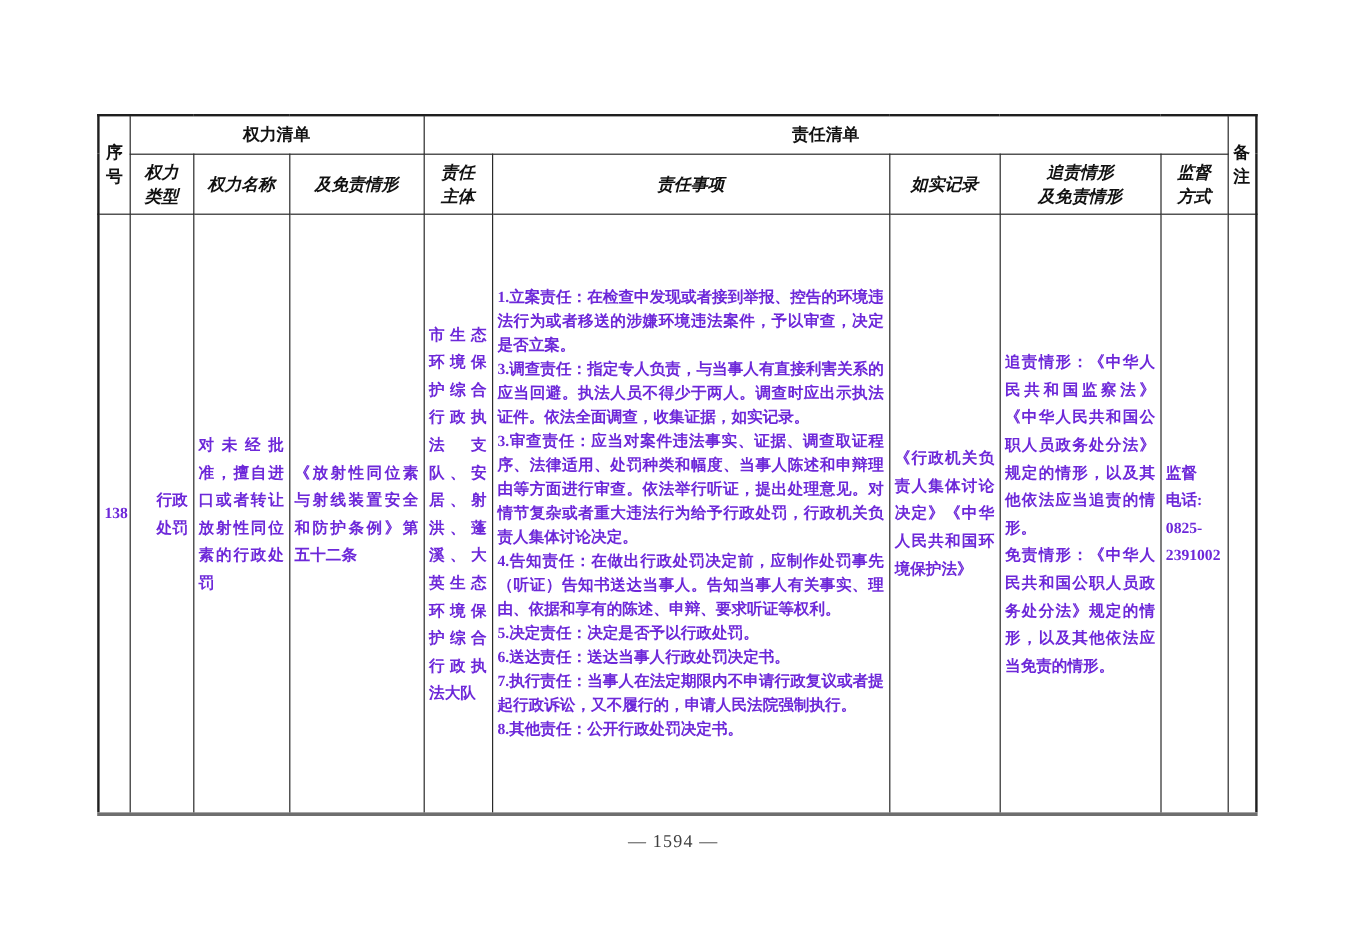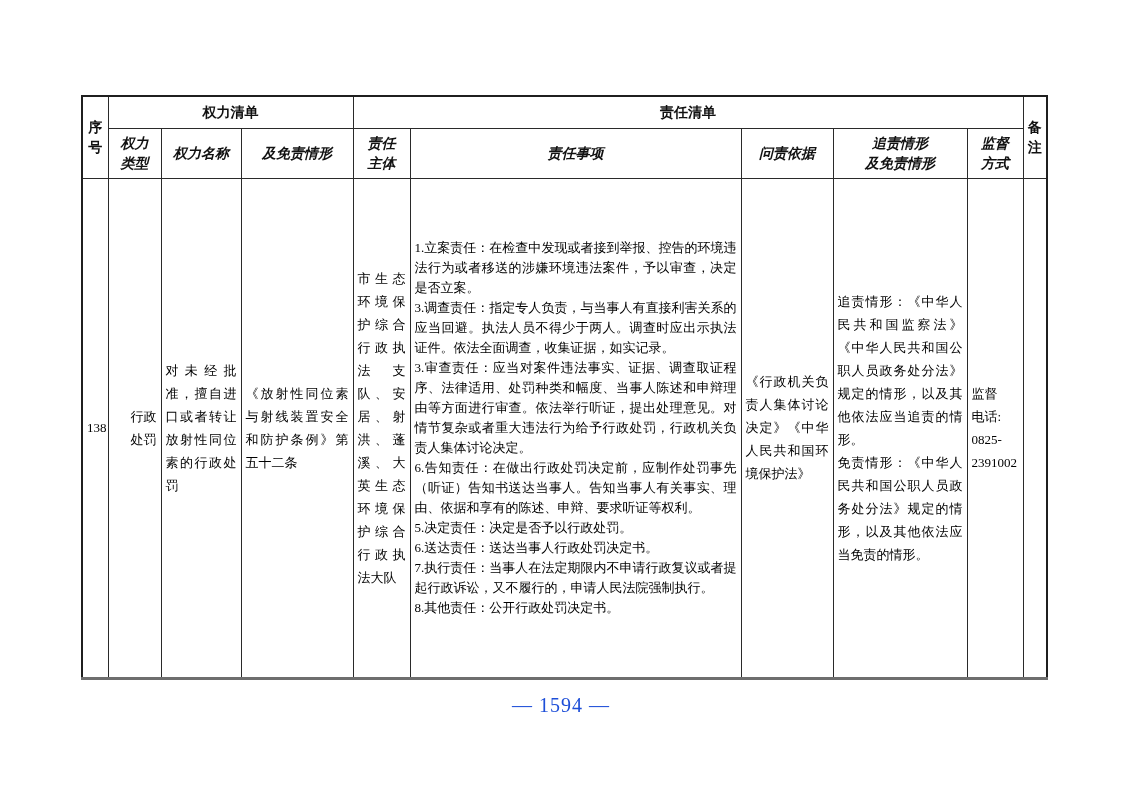--- a/index.html
+++ b/index.html
@@ -17,39 +17,39 @@
     border:1px solid #2a2a2a;
     vertical-align:middle;
     padding:4px;
     overflow:hidden;
   }
   th{
     font-family:"Liberation Sans", sans-serif;
     font-weight:bold;font-size:14px;color:#111;
     text-align:center;white-space:pre-line;line-height:1.45;
   }
-  td{font-size:13px;color:#000000;}
+  td{font-size:13px;color:#6d28d9;font-weight:bold;}
   .row-head-top{height:32px;}
   .row-head-sub{height:50px;font-style:italic;}
   .row-body{height:500px;}
   .c-center{text-align:center;}
   .pre{white-space:pre-line;}
   .c-xuhao{text-align:right;font-size:13px;margin-top:48px;}
   .c-leixing{text-align:right;line-height:23px;}
   .c-mingcheng{text-align:justify;padding:0 2px;line-height:23px;}
   .c-yiju{text-align:justify;padding:0 4px;line-height:23px;}
   .c-zhuti{text-align:justify;padding:0 6px;line-height:23px;}
   .c-shixiang{text-align:justify;padding:0 9px;line-height:20px;}
   .c-shixiang .item{margin:0;}
   .c-wenze{text-align:justify;padding:0 6px;line-height:23px;}
   .c-zhuize{text-align:justify;padding:0 6px;line-height:23px;}
   .c-jiandu{text-align:left;padding:0 5px;line-height:23px;}
   .page-number{
     position:absolute;left:0;top:694px;width:1122px;
-    text-align:center;font-size:20px;color:#1d4ed8;
+    text-align:center;font-size:15px;color:#404040;
     font-family:"Liberation Serif", serif;letter-spacing:1px;
   }
 </style>
 </head>
 <body>
 
 <div class="sheet">
 
   <table class="power-table">
     <colgroup>
@@ -76,39 +76,39 @@
     </tr>
 
     <tr class="row-head-sub">
       <th>权力
 类型</th>
       <th>权力名称</th>
       <th>及免责情形</th>
       <th>责任
 主体</th>
       <th>责任事项</th>
-      <th>问责依据</th>
+      <th>如实记录</th>
       <th>追责情形
 及免责情形</th>
       <th>监督
 方式</th>
     </tr>
 
     <tr class="row-body">
       <td class="c-xuhao">138</td>
       <td class="c-leixing pre">行政
 处罚</td>
       <td class="c-mingcheng">对未经批准，擅自进口或者转让放射性同位素的行政处罚</td>
       <td class="c-yiju">《放射性同位素与射线装置安全和防护条例》第五十二条</td>
       <td class="c-zhuti">市生态环境保护综合行政执法支队、安居、射洪、蓬溪、大英生态环境保护综合行政执法大队</td>
       <td class="c-shixiang">
         <div class="item">1.立案责任：在检查中发现或者接到举报、控告的环境违法行为或者移送的涉嫌环境违法案件，予以审查，决定是否立案。</div>
         <div class="item">3.调查责任：指定专人负责，与当事人有直接利害关系的应当回避。执法人员不得少于两人。调查时应出示执法证件。依法全面调查，收集证据，如实记录。</div>
         <div class="item">3.审查责任：应当对案件违法事实、证据、调查取证程序、法律适用、处罚种类和幅度、当事人陈述和申辩理由等方面进行审查。依法举行听证，提出处理意见。对情节复杂或者重大违法行为给予行政处罚，行政机关负责人集体讨论决定。</div>
-        <div class="item">6.告知责任：在做出行政处罚决定前，应制作处罚事先（听证）告知书送达当事人。告知当事人有关事实、理由、依据和享有的陈述、申辩、要求听证等权利。</div>
+        <div class="item">4.告知责任：在做出行政处罚决定前，应制作处罚事先（听证）告知书送达当事人。告知当事人有关事实、理由、依据和享有的陈述、申辩、要求听证等权利。</div>
         <div class="item">5.决定责任：决定是否予以行政处罚。</div>
         <div class="item">6.送达责任：送达当事人行政处罚决定书。</div>
         <div class="item">7.执行责任：当事人在法定期限内不申请行政复议或者提起行政诉讼，又不履行的，申请人民法院强制执行。</div>
         <div class="item">8.其他责任：公开行政处罚决定书。</div>
       </td>
       <td class="c-wenze">《行政机关负责人集体讨论决定》《中华人民共和国环境保护法》</td>
       <td class="c-zhuize">
         <div class="para">追责情形：《中华人民共和国监察法》《中华人民共和国公职人员政务处分法》规定的情形，以及其他依法应当追责的情形。</div>
         <div class="para">免责情形：《中华人民共和国公职人员政务处分法》规定的情形，以及其他依法应当免责的情形。</div>
       </td>

